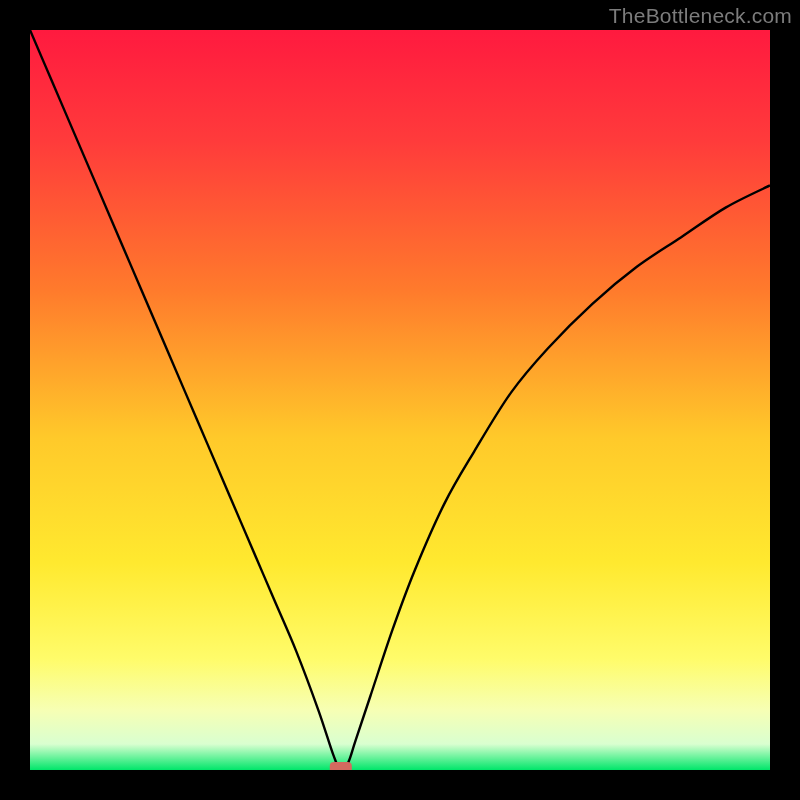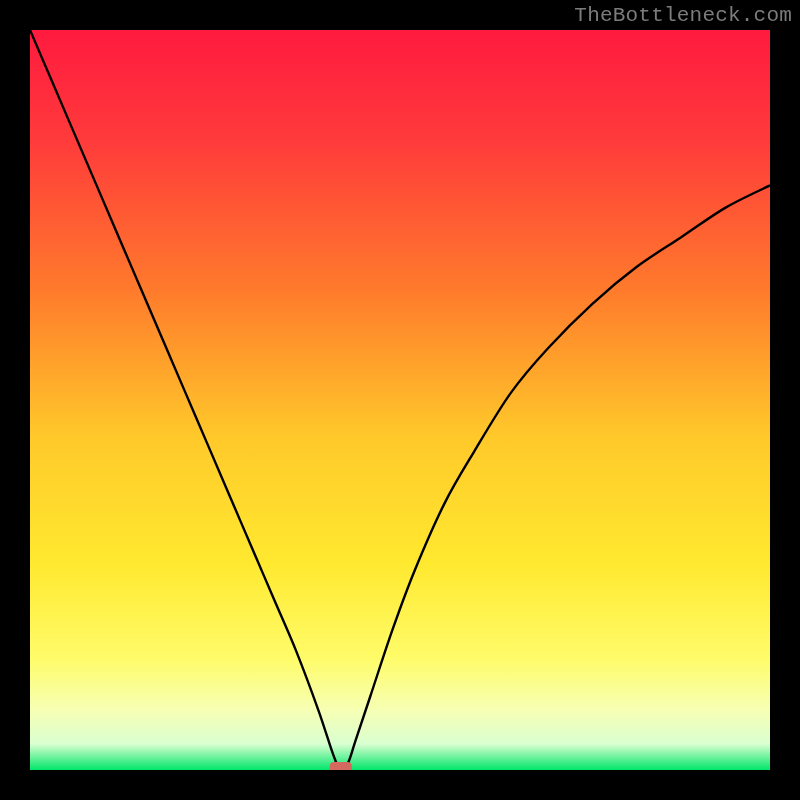--- a/index.html
+++ b/index.html
@@ -23,21 +23,21 @@
     top: 30px;
     left: 30px;
     width: 740px;
     height: 740px;
     overflow: hidden;
   }
   .attribution {
     position: absolute;
     top: 4px;
     right: 8px;
-    font-family: Liberation Mono, monospace;
+    font-family: Liberation Sans, sans-serif;
     font-size: 21px;
     color: #7c7c7c;
     font-weight: 500;
     letter-spacing: 0.2px;
   }
 </style>
 </head>
 <body>
 <div class="frame">
 

